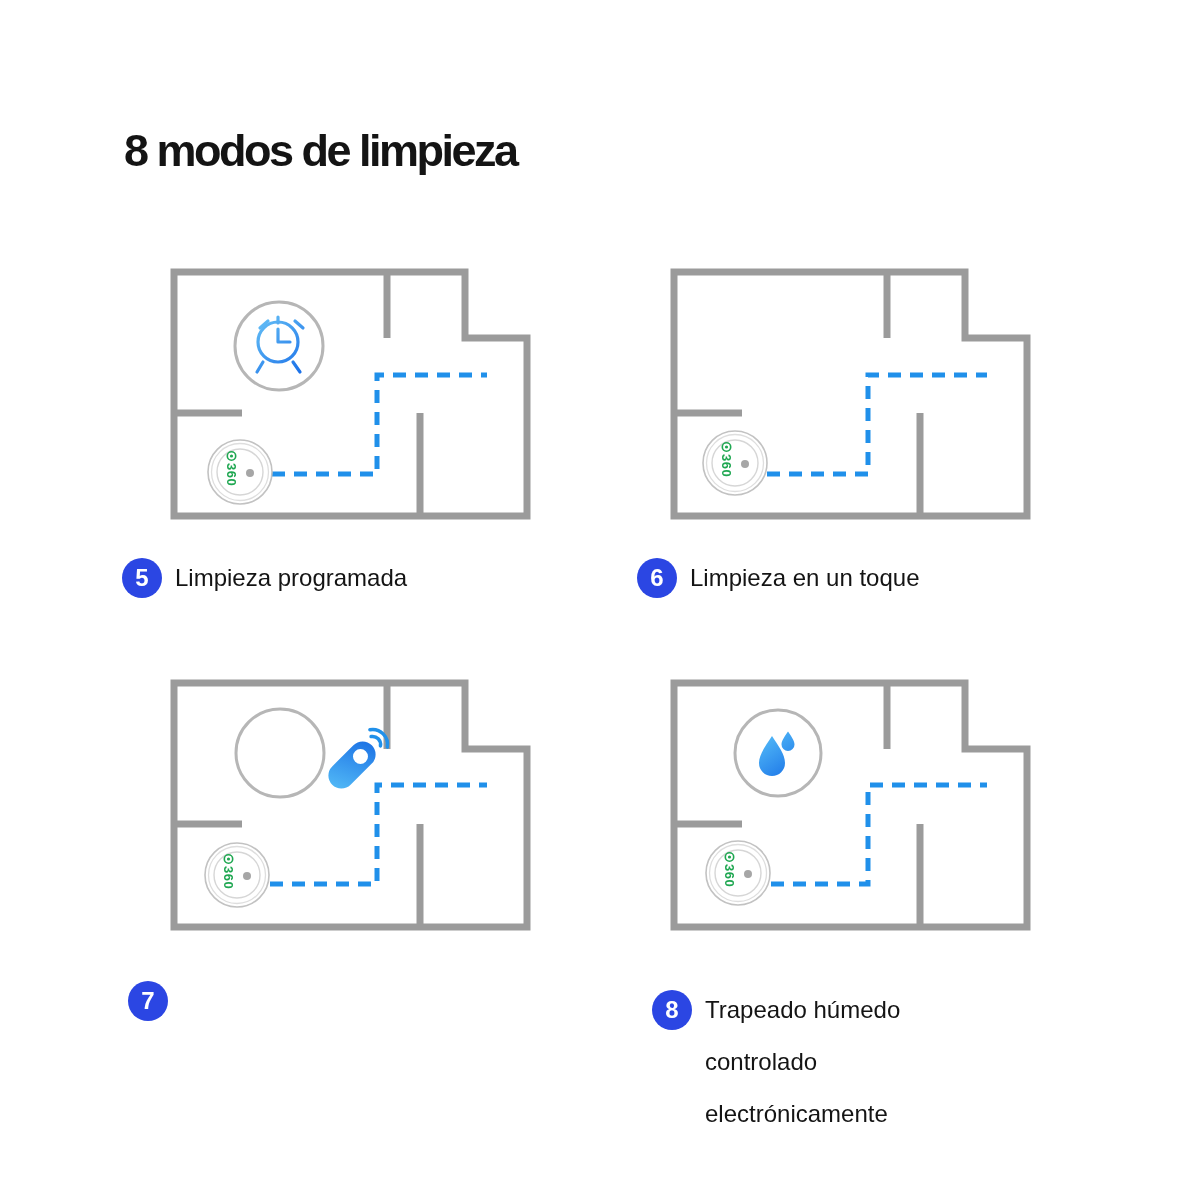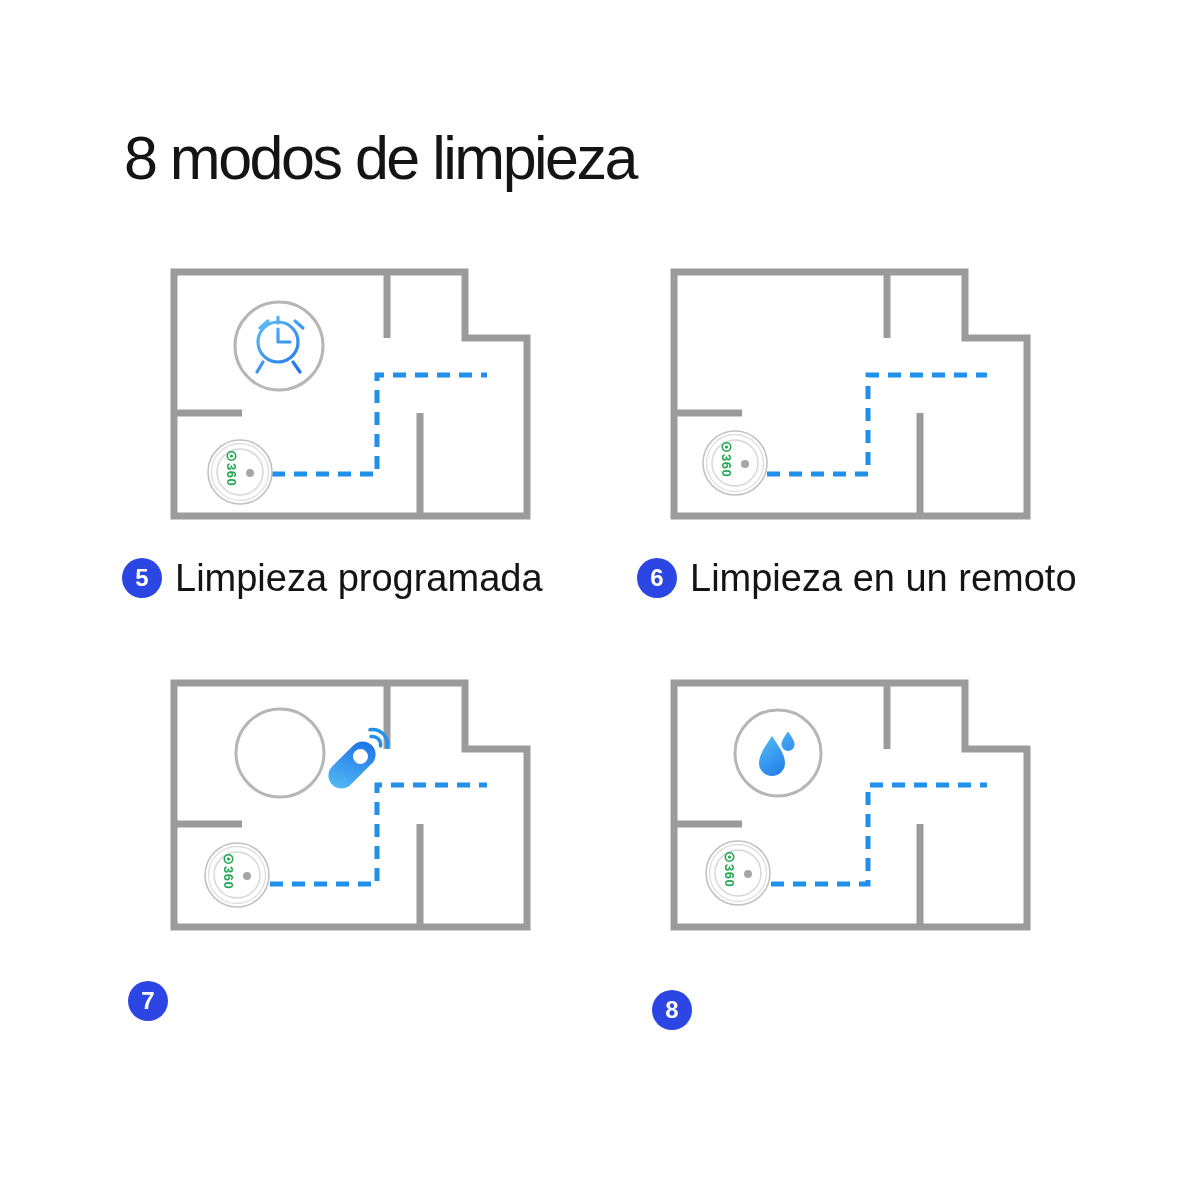--- a/index.html
+++ b/index.html
@@ -1,18 +1,18 @@
 <!DOCTYPE html>
 <html style="--text-black: #141414; --wall-gray: #9b9b9b; --path-blue: #2090ea; --badge-blue: #2b46e3; --icon-blue-light: #55bdf8; --icon-blue-dark: #1a6fe4; --brand-green: #1fa751;"><head>
 <meta charset="utf-8">
 <style>
   html,body{margin:0;padding:0;background:#fff;}
   .page{position:relative;width:1200px;height:1200px;background:#fff;overflow:hidden;
         font-family:"Liberation Sans",sans-serif;}
-  .title{position:absolute;left:124px;top:128px;font-size:61px;font-weight:normal;
+  .title{position:absolute;left:124px;top:128px;font-size:45px;font-weight:bold;
          letter-spacing:-2.5px;color:var(--text-black,#141414);white-space:nowrap;line-height:1;}
   svg.plan{position:absolute;}
   .wall{stroke:var(--wall-gray,#9b9b9b);stroke-width:7;fill:none;}
   .dash{stroke:var(--path-blue,#2090ea);stroke-width:5;stroke-dasharray:13 9;fill:none;}
   .iconring{stroke:#b6b6b6;stroke-width:3;fill:#fff;}
   .clock{stroke:url(#gradClock);stroke-width:3.2;stroke-linecap:round;fill:none;}
   .wifi{stroke:var(--path-blue,#2090ea);stroke-width:3.5;stroke-linecap:round;fill:none;}
   .ring1{stroke:#c2c2c2;stroke-width:1.6;}
   .ring2{stroke:#dedede;stroke-width:1.3;}
   .ring3{stroke:#d6d6d6;stroke-width:1.4;}
@@ -20,21 +20,21 @@
   .branddot{fill:var(--brand-green,#1fa751);}
   .brandtext{font-family:"Liberation Sans",sans-serif;font-size:13px;font-weight:bold;
              letter-spacing:0.5px;fill:var(--brand-green,#1fa751);}
   .mode{position:absolute;display:flex;gap:13px;color:var(--text-black,#1a1a1a);}
   .mode.center{align-items:center;}
   .mode.top{align-items:flex-start;}
   .badge{width:40px;height:40px;border-radius:50%;background:var(--badge-blue,#2b46e3);
          color:#fff;font-size:24px;font-weight:bold;display:flex;align-items:center;
          justify-content:center;flex-shrink:0;}
   .mode.top .badge{margin-top:6px;}
-  .mode-label{font-size:38px;line-height:40px;white-space:nowrap;}
+  .mode-label{font-size:24px;line-height:40px;white-space:nowrap;}
   .mode-label.wrap{white-space:normal;width:300px;line-height:52px;}
 </style>
 </head>
 <body>
 
 <div class="page">
 
   <svg width="0" height="0" style="position:absolute" aria-hidden="true">
     <defs>
       <linearGradient id="gradClock" gradientUnits="userSpaceOnUse" x1="86" y1="50" x2="134" y2="104">
@@ -113,24 +113,25 @@
     <use href="#robot" transform="translate(68,194)"></use>
   </svg>
 
   <div class="mode center" style="left:122px;top:558px">
     <div class="badge">5</div>
     <div class="mode-label">Limpieza programada</div>
   </div>
 
   <div class="mode center" style="left:637px;top:558px">
     <div class="badge">6</div>
-    <div class="mode-label">Limpieza en un remoto</div>
+    <div class="mode-label">Limpieza en un toque</div>
   </div>
 
   <div class="mode center" style="left:128px;top:981px">
     <div class="badge">7</div>
   </div>
 
   <div class="mode top" style="left:652px;top:984px">
     <div class="badge">8</div>
+    <div class="mode-label wrap">Trapeado húmedo controlado electrónicamente</div>
   </div>
 
 </div>
 
 </body></html>

